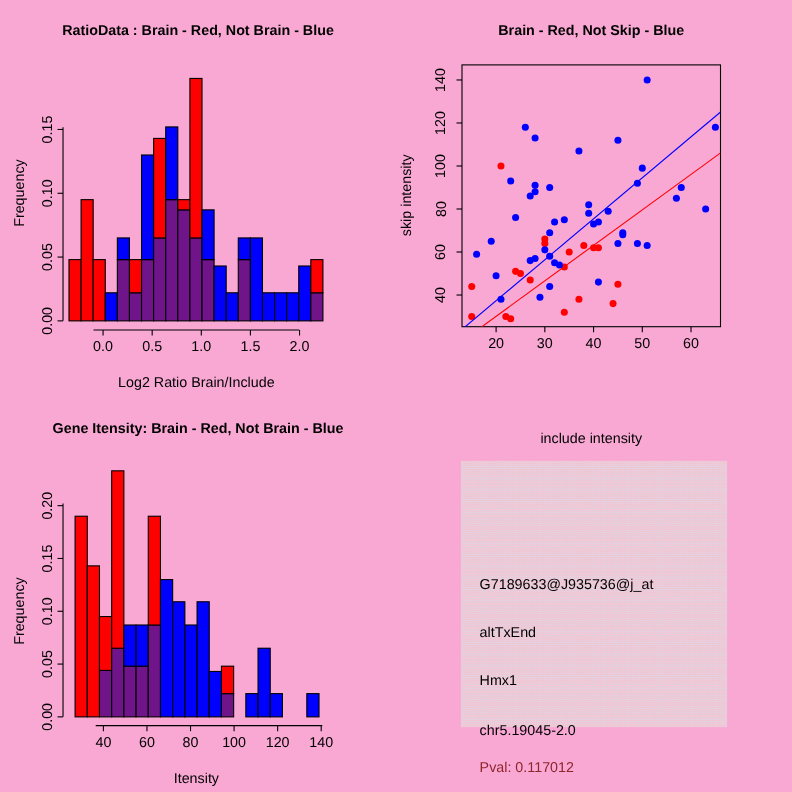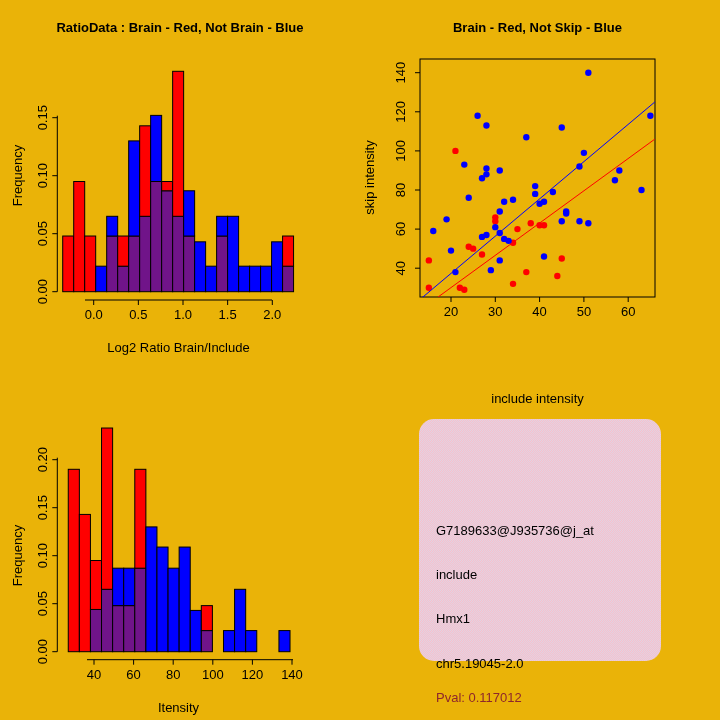--- a/index.html
+++ b/index.html
@@ -1,36 +1,36 @@
 <!DOCTYPE html>
 <html><head>
 <meta charset="utf-8">
 <style>
   html,body{margin:0;padding:0;background:#ffffff;}
-  #page{position:relative;width:720px;height:720px;background:#eab308;overflow:hidden;
+  #page{position:relative;width:720px;height:720px;background:#f9a8d4;overflow:hidden;
         font-family:"Liberation Sans",sans-serif;color:#000;}
   .panel{position:absolute;width:360px;height:360px;}
   #panel-tl{left:0;top:0;}
   #panel-tr{left:360px;top:0;}
   #panel-bl{left:0;top:360px;}
   #panel-br{left:360px;top:360px;}
   .panel svg{position:absolute;left:0;top:0;}
   .ptitle{position:absolute;font-weight:bold;font-size:13px;text-align:center;white-space:nowrap;}
   #panel-tl .ptitle{left:0;top:20px;width:360px;}
   #panel-tr .ptitle{left:60px;top:20px;width:235px;}
   #panel-bl .ptitle{left:0;top:22px;width:360px;}
   .xlab{position:absolute;font-size:13px;text-align:center;}
   #panel-tl .xlab{left:57px;top:340px;width:243px;}
   #panel-tr .xlab{left:60px;top:343px;width:235px;margin-top:48px;}
   #panel-bl .xlab{left:57px;top:340px;width:243px;}
   .ylab{position:absolute;width:200px;font-size:13px;text-align:center;transform:rotate(-90deg);}
   #panel-tl .ylab{left:-83px;top:168px;}
   #panel-tr .ylab{left:-91px;top:170px;}
   #panel-bl .ylab{left:-83px;top:188px;}
-  #info-box{position:absolute;left:59px;top:59px;width:242px;height:242px;border-radius:15px;}
+  #info-box{position:absolute;left:59px;top:59px;width:242px;height:242px;}
   .info-line{position:absolute;left:17px;font-size:13px;white-space:nowrap;}
 </style>
 </head>
 <body>
 
 <div id="page">
 
   <div class="panel" id="panel-tl">
     <div class="ptitle">RatioData : Brain - Red, Not Brain - Blue</div>
     <div class="ylab">Frequency</div>
@@ -186,20 +186,21 @@
         <circle cx="130.87" cy="270.15500000000003" r="3.2" fill="#0000ff"></circle>
         <circle cx="95.43" cy="272.11" r="3.2" fill="#0000ff"></circle>
         <g clip-path="url(#svg-tr-clip)">
           <line x1="59.99" y1="299.48" x2="294.78" y2="102.025" stroke="#0000ff" stroke-width="1"></line>
           <line x1="66.635" y1="305.345" x2="294.78" y2="139.17000000000002" stroke="#ff0000" stroke-width="1"></line>
         </g>
       </svg>
   </div>
 
   <div class="panel" id="panel-bl">
+    <div class="ptitle">Gene Itensity: Brain - Red, Not Brain - Blue</div>
     <div class="ylab">Frequency</div>
     <div class="xlab">Itensity</div>
     <svg id="svg-bl" width="360" height="360">
         <line x1="57.3" y1="291.7" x2="57.3" y2="97.69999999999999" stroke="#000000"></line>
         <line x1="57.3" y1="291.7" x2="52.3" y2="291.7" stroke="#000000"></line>
         <text x="47" y="291.7" font-size="13" font-family="&quot;Liberation Sans&quot;,sans-serif" fill="#000" text-anchor="middle" transform="rotate(-90 47 291.7)">0.00</text>
         <line x1="57.3" y1="243.7" x2="52.3" y2="243.7" stroke="#000000"></line>
         <text x="47" y="243.7" font-size="13" font-family="&quot;Liberation Sans&quot;,sans-serif" fill="#000" text-anchor="middle" transform="rotate(-90 47 243.7)">0.05</text>
         <line x1="57.3" y1="195.7" x2="52.3" y2="195.7" stroke="#000000"></line>
         <text x="47" y="195.7" font-size="13" font-family="&quot;Liberation Sans&quot;,sans-serif" fill="#000" text-anchor="middle" transform="rotate(-90 47 195.7)">0.10</text>
@@ -242,20 +243,20 @@
         <rect x="223.492" y="270.58" width="11.088" height="21.119999999999997" fill="#0000ff" stroke="#000000"></rect>
         <rect x="234.58" y="229.29999999999998" width="11.088" height="62.400000000000006" fill="#0000ff" stroke="#000000"></rect>
         <rect x="245.66799999999998" y="270.58" width="11.088" height="21.119999999999997" fill="#0000ff" stroke="#000000"></rect>
         <rect x="278.93199999999996" y="270.58" width="11.088" height="21.119999999999997" fill="#0000ff" stroke="#000000"></rect>
       </svg>
   </div>
 
   <div class="panel" id="panel-br">
     <div id="info-box" style="background-image: repeating-conic-gradient(rgb(246, 193, 204) 0%, rgb(246, 193, 204) 25%, rgb(226, 210, 226) 0%, rgb(226, 210, 226) 50%); background-size: 2px 2px;">
       <div class="info-line" style="top:104px">G7189633@J935736@j_at</div>
-      <div class="info-line" style="top:148px">include</div>
+      <div class="info-line" style="top:148px">altTxEnd</div>
       <div class="info-line" style="top:192px">Hmx1</div>
       <div class="info-line" style="top:237px">chr5.19045-2.0</div>
       <div class="info-line" style="top: 271px; color: rgb(142, 38, 44);">Pval: 0.117012</div>
     </div>
   </div>
 
 </div>
 
 </body></html>

